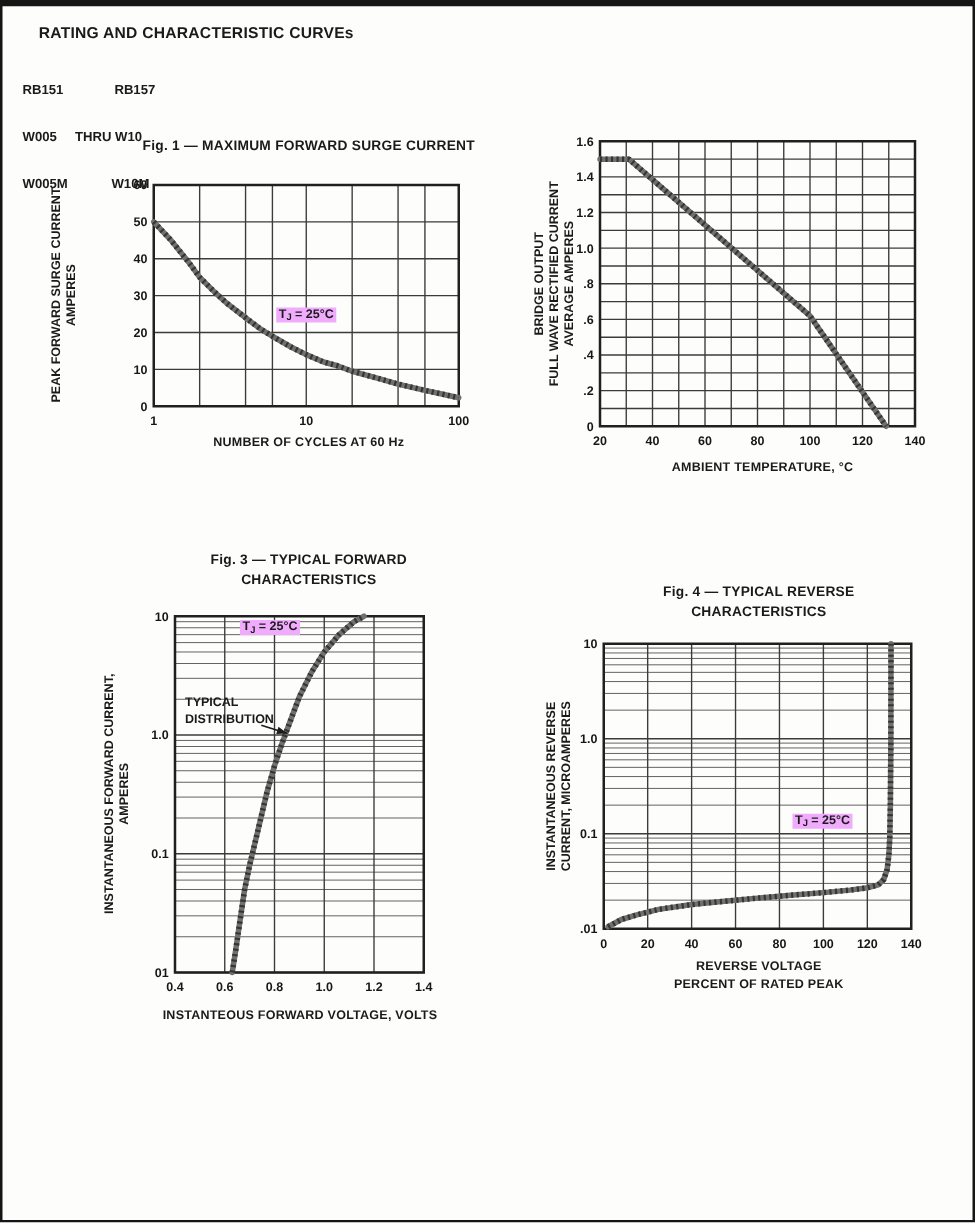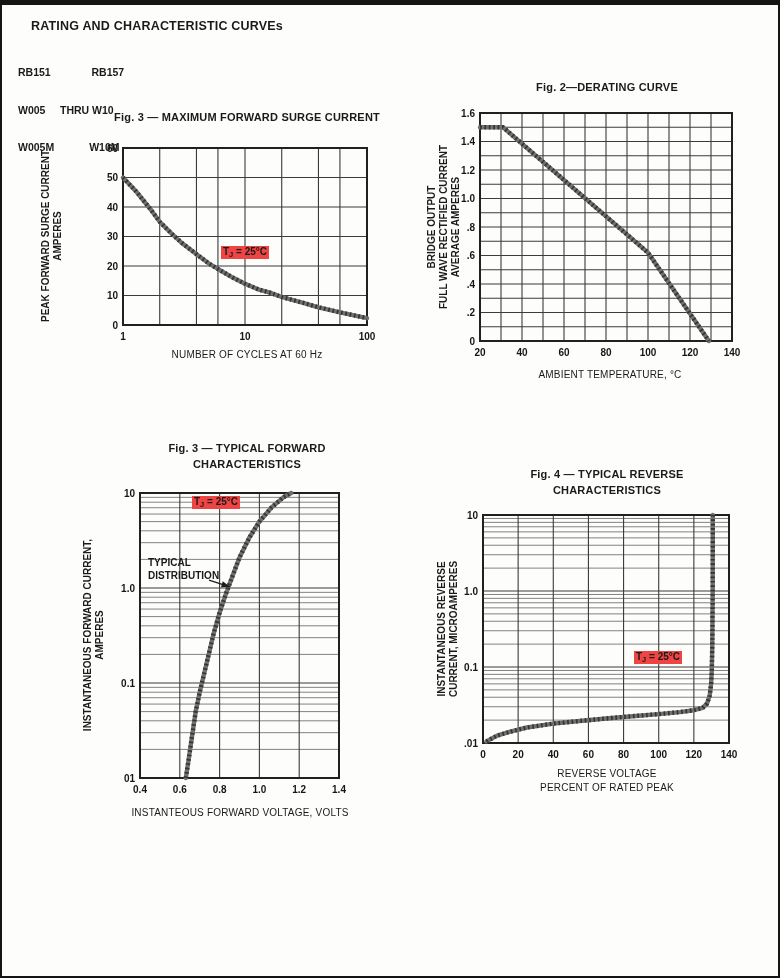--- a/index.html
+++ b/index.html
@@ -15,31 +15,31 @@
   #f2-title{left:455px;top:75px;width:300px;line-height:15.5px}
   #f3-title{left:95px;top:436px;width:300px;line-height:15.5px}
   #f4-title{left:455px;top:461px;width:300px;line-height:16px}
   .ylab{width:300px;text-align:center;font-size:10px;font-weight:bold;line-height:12px;
         transform:translate(-50%,-50%) rotate(-90deg)}
   .ylab span{display:block;white-space:nowrap}
   #f1-ylab{left:50px;top:231px}
   #f2-ylab{left:442px;top:222px}
   #f3-ylab{left:92px;top:630px}
   #f4-ylab{left:446px;top:624px}
-  .xlab{text-align:center;font-size:10px;font-weight:normal;letter-spacing:.2px}
+  .xlab{text-align:center;font-size:10px;font-weight:bold;letter-spacing:.2px}
   .xlab span{display:block}
   #f1-xlab{left:95px;top:344px;width:300px}
   #f2-xlab{left:458px;top:364px;width:300px}
   #f3-xlab{left:88px;top:802px;width:300px}
   #f4-xlab{left:455px;top:762px;width:300px;line-height:14px}
   #f1-svg{left:86px;top:136px}
   #f2-svg{left:446px;top:101px}
   #f3-svg{left:108px;top:481px}
   #f4-svg{left:451px;top:503px}
-  .ann{font-size:10px;font-weight:bold;background:#ef4444;padding:0 2px;white-space:pre}
+  .ann{font-size:10px;font-weight:bold;background:#f0abfc;padding:0 2px;white-space:pre}
   .ann sub{font-size:7.5px;vertical-align:-2px}
   #f1-tj{left:219px;top:241px}
   #f3-tj{left:190px;top:491px}
   #f4-tj{left:632px;top:646px}
   #f3-typ{left:146px;top:551px;width:70px;text-align:left;font-size:10px;font-weight:bold;line-height:13px}
   #f3-typ span{display:block}
   svg .gm{stroke:#4d4d4d;stroke-width:.7}
   svg .gj{stroke:#3b3b3b;stroke-width:1.1}
   svg .bd{fill:none;stroke:#202020;stroke-width:2}
   svg .cv1{fill:none;stroke:#707070;stroke-width:4.4;stroke-linecap:round;stroke-linejoin:round}
@@ -58,21 +58,21 @@
   <header>
     <div class="pos" id="hdr-title">RATING AND CHARACTERISTIC CURVEs</div>
     <div class="pos" id="parts">
       <div>RB151              RB157</div>
       <div>W005     THRU W10</div>
       <div>W005M            W10M</div>
     </div>
   </header>
 
   <section>
-    <div class="pos ttl" id="f1-title">Fig. 3 — MAXIMUM FORWARD SURGE CURRENT</div>
+    <div class="pos ttl" id="f1-title">Fig. 1 — MAXIMUM FORWARD SURGE CURRENT</div>
     <div class="pos ylab" id="f1-ylab">
       <span>PEAK FORWARD SURGE CURRENT</span>
       <span>AMPERES</span>
     </div>
     <svg class="pos" id="f1-svg" width="291" height="208">
         <line x1="35" x2="35" y1="7" y2="184" class="gj"></line>
         <line x1="71.72565947100571" x2="71.72565947100571" y1="7" y2="184" class="gj"></line>
         <line x1="108.45131894201141" x2="108.45131894201141" y1="7" y2="184" class="gj"></line>
         <line x1="129.93445254680452" x2="129.93445254680452" y1="7" y2="184" class="gj"></line>
         <line x1="157" x2="157" y1="7" y2="184" class="gj"></line>
@@ -100,21 +100,20 @@
         <text x="30" y="69.5" class="ty">40</text>
         <text x="30" y="40" class="ty">50</text>
         <text x="30" y="10.5" class="ty">60</text>
       </svg>
     <div class="pos xlab" id="f1-xlab">NUMBER OF CYCLES AT 60 Hz</div>
     <div class="pos ann" id="f1-tj"><span>T</span><sub>J</sub><span> = 25°C</span></div>
   </section>
 
   <section>
     <div class="pos ttl" id="f2-title">
-      <span>Fig. 2—DERATING CURVE</span>
     </div>
     <div class="pos ylab" id="f2-ylab">
       <span>BRIDGE OUTPUT</span>
       <span>FULL WAVE RECTIFIED CURRENT</span>
       <span>AVERAGE AMPERES</span>
     </div>
     <svg class="pos" id="f2-svg" width="296" height="259">
         <line x1="32" x2="32" y1="7" y2="235" class="gj"></line>
         <line x1="53" x2="53" y1="7" y2="235" class="gj"></line>
         <line x1="74" x2="74" y1="7" y2="235" class="gj"></line>

